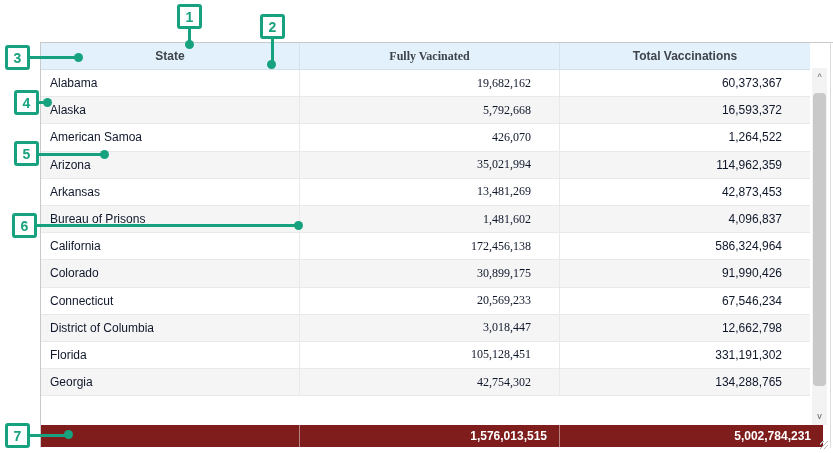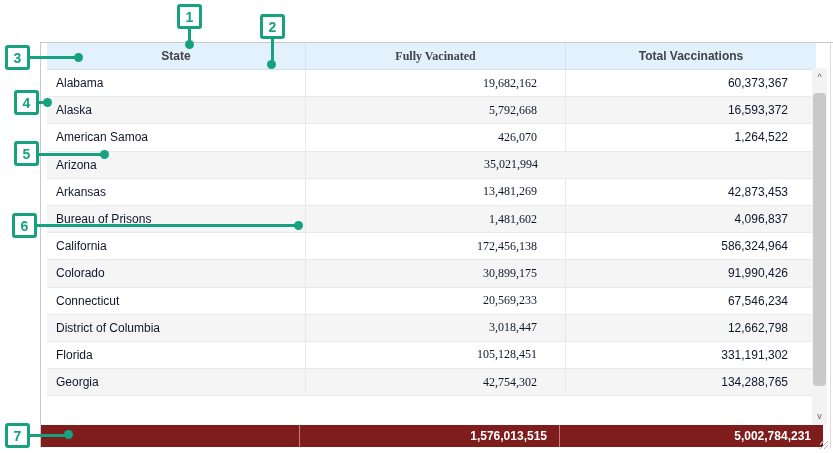--- a/index.html
+++ b/index.html
@@ -5,21 +5,21 @@
   * { margin:0; padding:0; box-sizing:border-box; }
   html,body { background:#ffffff; }
   body { font-family:"Liberation Sans", sans-serif; }
   .stage { position:relative; width:833px; height:453px; background:#ffffff; overflow:hidden; }
 
   
   .line { position:absolute; background:#c9c9c9; }
   .line.soft { background:#dcdcdc; }
 
   
-  .grid { position:absolute; left:47px; top:43px; width:769px; }
+  .grid { position:absolute; left:41px; top:43px; width:769px; }
   .header-row { display:flex; height:27px; background:#e3f1fc; border-bottom:1px solid #cfe0ef; }
   .hcell { display:flex; align-items:center; justify-content:center;
            font-size:12px; font-weight:bold; color:#3e4449; border-right:1px solid #d2e2f0; }
   .hcell:last-child { border-right:none; }
   .c1 { width:259px; } .c2 { width:260px;font-family:Liberation Serif, serif; } .c3 { width:250px; }
 
   .body-rows .row { display:flex; height:27.2px; background:#ffffff; border-bottom:1px solid #e9e9e9; }
   .body-rows .row:nth-child(even) { background:#f5f5f5; }
   .cell { display:flex; align-items:center; font-size:12px; color:#0f172a; border-right:1px solid #e9e9e9; }
   .cell:last-child { border-right:none; }
@@ -81,20 +81,21 @@
       <div class="cell num c3">16,593,372</div>
     </div>
         <div class="row">
       <div class="cell state c1">American Samoa</div>
       <div class="cell num c2">426,070</div>
       <div class="cell num c3">1,264,522</div>
     </div>
         <div class="row">
       <div class="cell state c1">Arizona</div>
       <div class="cell num c2">35,021,994</div>
+      <div class="cell num c3">114,962,359</div>
     </div>
         <div class="row">
       <div class="cell state c1">Arkansas</div>
       <div class="cell num c2">13,481,269</div>
       <div class="cell num c3">42,873,453</div>
     </div>
         <div class="row">
       <div class="cell state c1">Bureau of Prisons</div>
       <div class="cell num c2">1,481,602</div>
       <div class="cell num c3">4,096,837</div>

